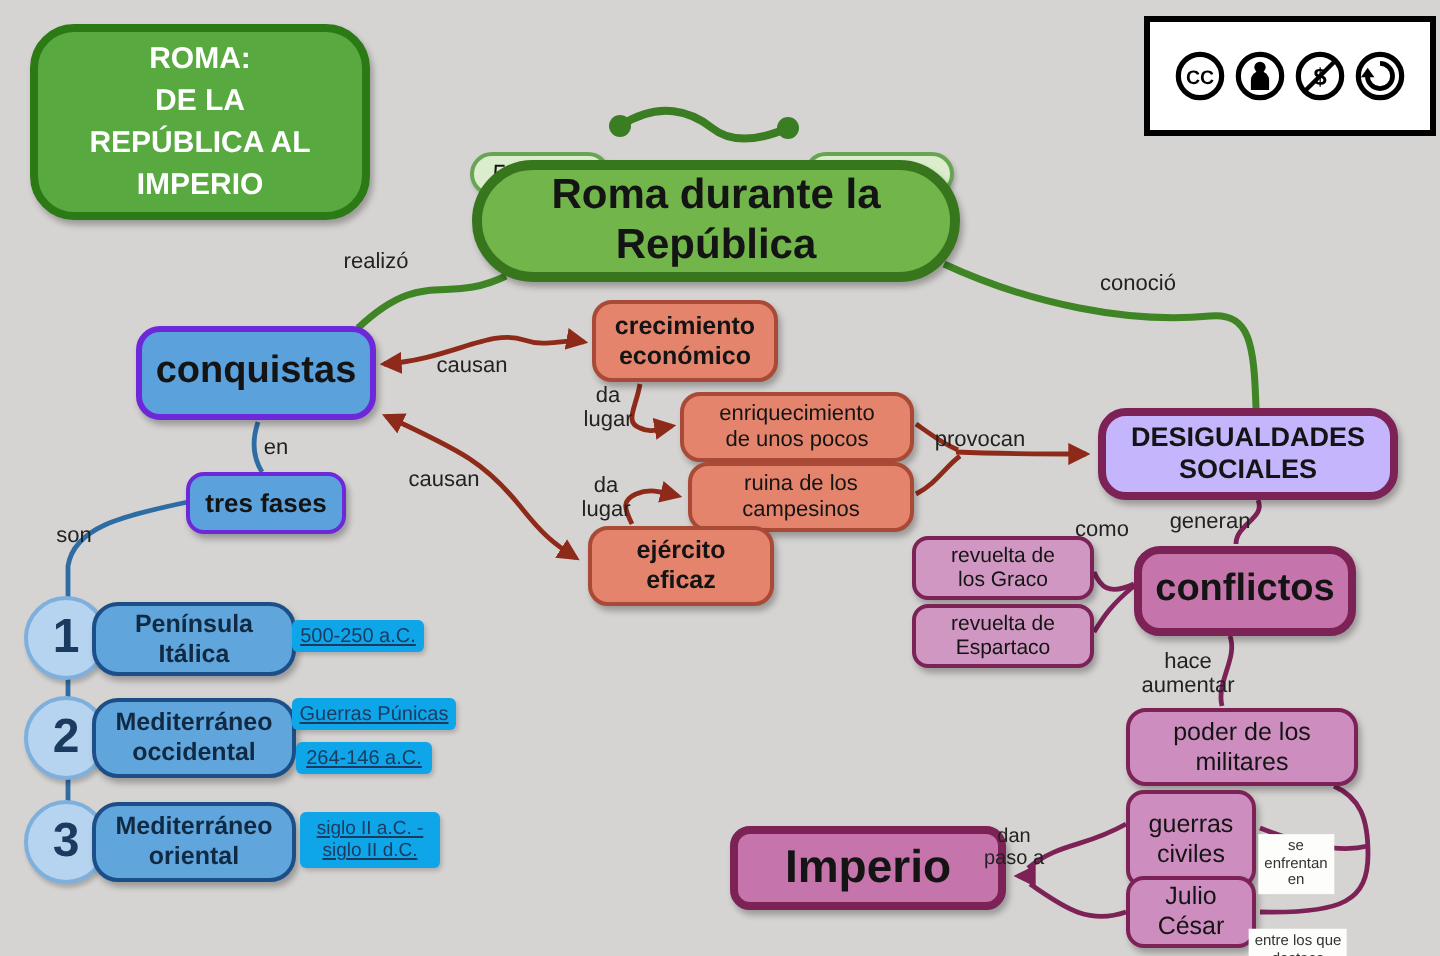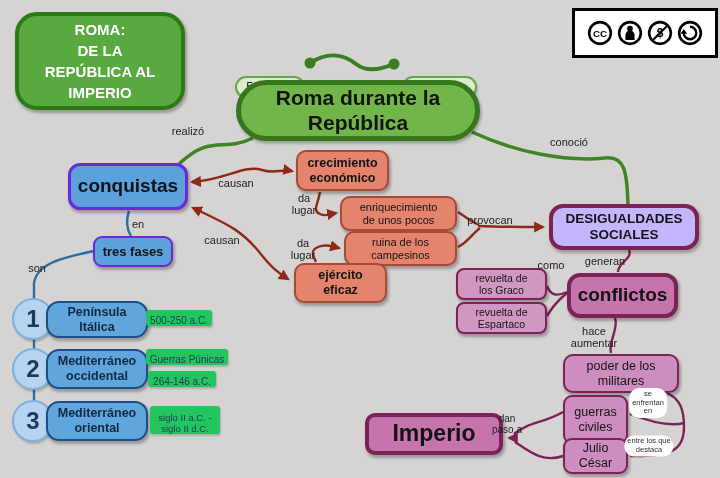--- a/index.html
+++ b/index.html
@@ -26,35 +26,35 @@
   .mauve-md{background:#cd8dbf;border:2.5px solid #7c2257;border-radius:9px;}
   .fase-circle{
     position:absolute;z-index:2;width:42px;height:42px;border-radius:50%;
     background:#b6d3f0;border:2px solid #7fb0dd;box-sizing:border-box;
     display:flex;align-items:center;justify-content:center;
     font-size:24px;font-weight:bold;color:#1b3a5f;box-shadow:1px 2px 2px rgba(0,0,0,.2);
   }
   .fase-box{background:#60a5db;border:2.5px solid #1c4f87;border-radius:13px;
     font-size:12.5px;font-weight:bold;color:#102a43;}
   .chip{
-    position:absolute;z-index:2;background:#22c55e;border-radius:3px;color:#1d3a5f;
-    display:flex;align-items:flex-end;justify-content:center;text-align:center;
-    font-size:10px;white-space:pre-line;box-shadow:1px 1.5px 2px rgba(0,0,0,.18);
+    position:absolute;z-index:2;background:#0ea5e9;border-radius:3px;color:#1d3a5f;
+    display:flex;align-items:center;justify-content:center;text-align:center;
+    font-size:10px;white-space:pre-line;box-shadow:1px 1.5px 2px rgba(0,0,0,.18);text-decoration:underline;
   }
   .link-label{
     position:absolute;z-index:3;transform:translate(-50%,-50%);
     font-size:11px;color:#222;text-align:center;white-space:pre-line;line-height:1.1;
   }
   .bubble{
-    background:#fdfdfb;border-radius:10px;font-size:7.5px;line-height:1.15;
-    padding:2px 3px;color:#333;
+    background:#fdfdfb;border-radius:0;font-size:7.5px;line-height:1.15;
+    padding:2px 3px;color:#333;margin-top:29px;
   }
   
   .cc-badge{
-    position:absolute;left:572px;top:8px;width:146px;height:50px;z-index:2;
+    position:absolute;left:572px;top:8px;width:146px;height:60px;z-index:2;
     background:#fff;border:3px solid #000;box-sizing:border-box;
     display:flex;flex-direction:column;
   }
   .cc-icons{flex:1;display:flex;align-items:center;justify-content:center;gap:4px;background:#fff;}
   .cc-icons svg{display:block;}
   .cc-strip{height:15px;background:#000;color:#fff;font-size:10px;
     display:flex;align-items:center;justify-content:center;letter-spacing:.2px;}
 </style>
 </head>
 <body>

